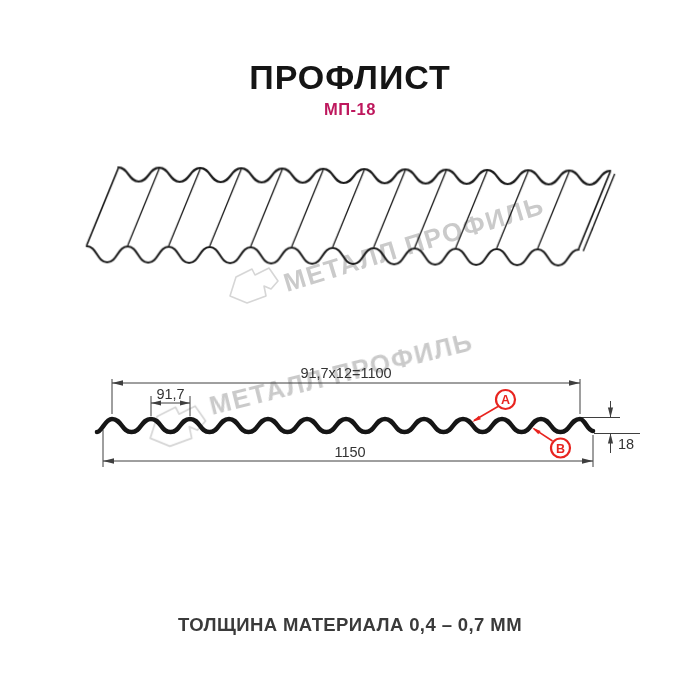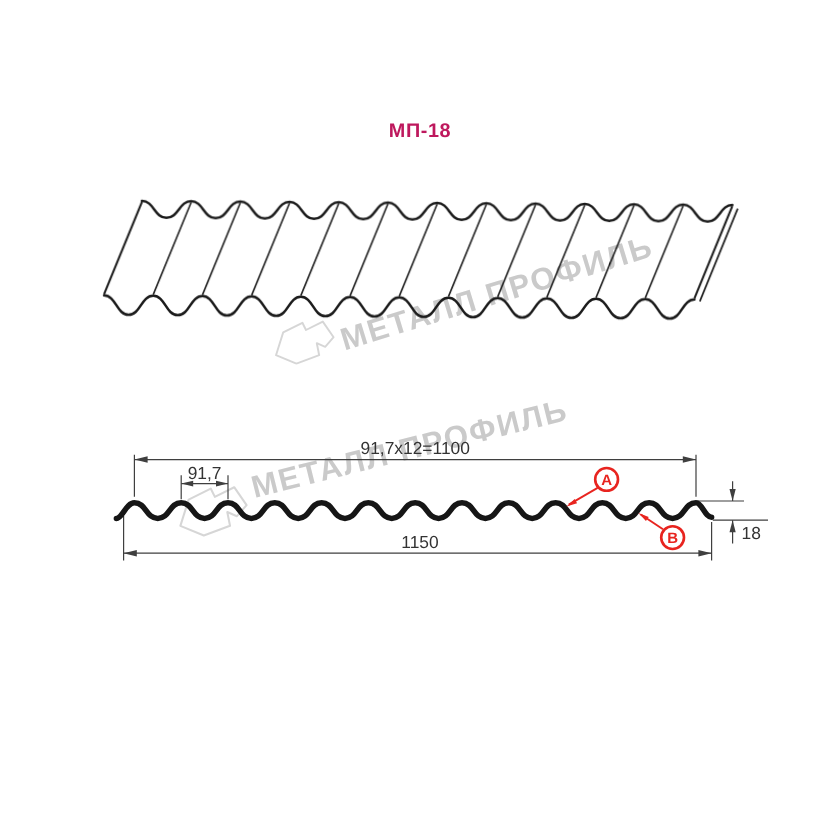--- a/index.html
+++ b/index.html
@@ -22,20 +22,21 @@
   svg.scene{position:absolute;left:0;top:0;}
   .dimtxt{font-family:"Liberation Sans",sans-serif;font-size:14.5px;fill:#333333;}
   .mark{font-family:"Liberation Sans",sans-serif;font-size:12.5px;font-weight:700;}
   .wmtxt{font-family:"Liberation Sans",sans-serif;font-size:26px;font-weight:700;letter-spacing:1.5px;}
 </style>
 </head>
 <body>
 
 <div class="canvas">
 
+  <div class="title">ПРОФЛИСТ</div>
   <div class="subtitle">МП-18</div>
 
   <svg class="scene" width="700" height="700" viewBox="0 0 700 700">
 
     <g opacity="0.8">
 
       <g>
         <g transform="translate(228,268)">
           <path d="M2,28 L8,9 L24,1 L27,7 L41,0 L50,13 L43,21 L36,18 L38,28 L19,35 Z" fill="none" stroke="#cccccc" stroke-width="1.6" stroke-linejoin="round"></path>
         </g>
@@ -168,14 +169,15 @@
       <g>
         <line x1="552.5" y1="441" x2="534" y2="428.8" stroke="#e8241f" stroke-width="1.6"></line>
         <polygon points="532,427.5 540.6,430.9 538.3,434.2" fill="#e8241f"></polygon>
         <circle cx="560.5" cy="448" r="9.5" fill="#ffffff" stroke="#e8241f" stroke-width="2.2"></circle>
         <text class="mark" x="560.5" y="452.5" text-anchor="middle" fill="#e8241f">B</text>
       </g>
 
     </g>
   </svg>
 
+  <div class="footer">ТОЛЩИНА МАТЕРИАЛА 0,4 – 0,7 ММ</div>
 
 </div>
 
 </body></html>

